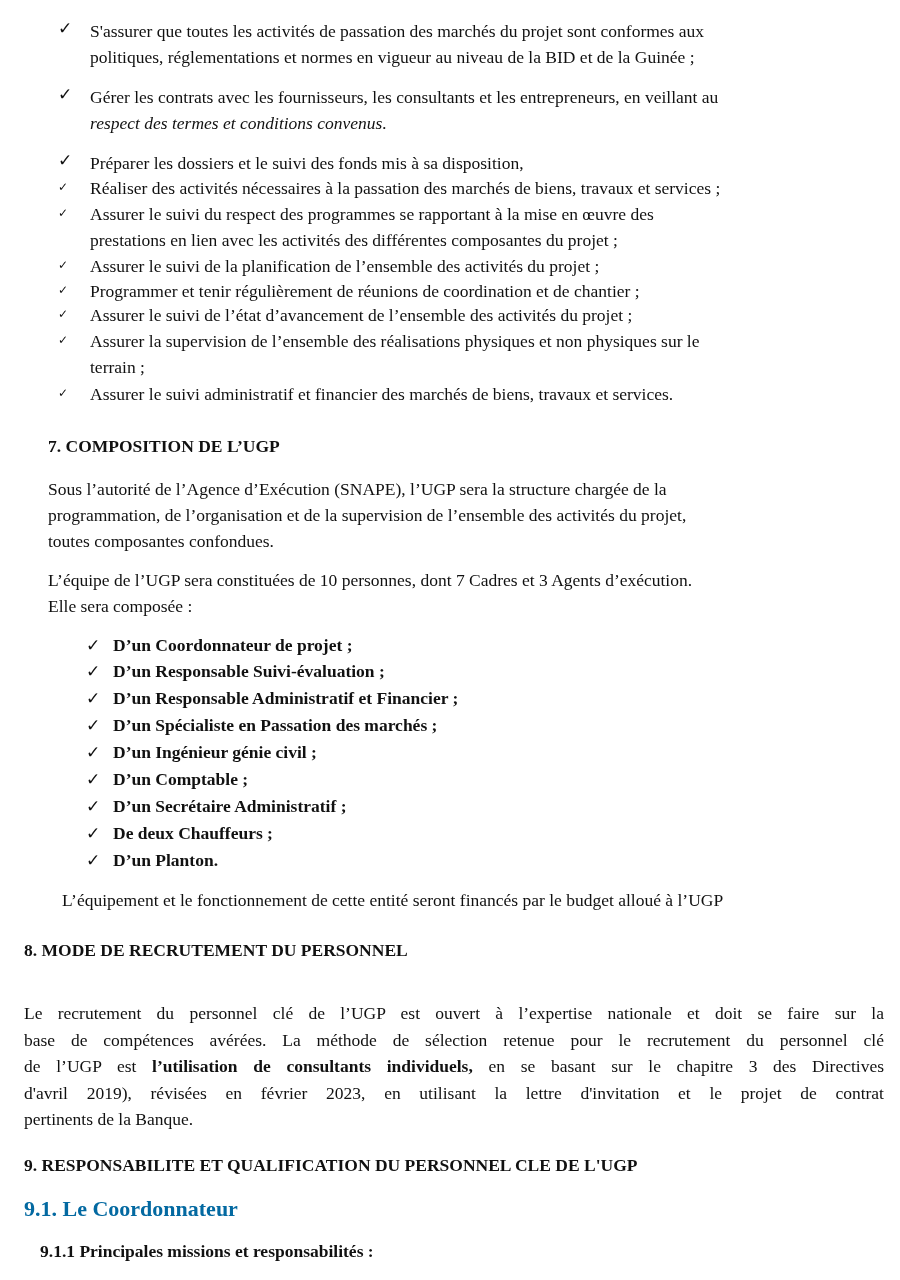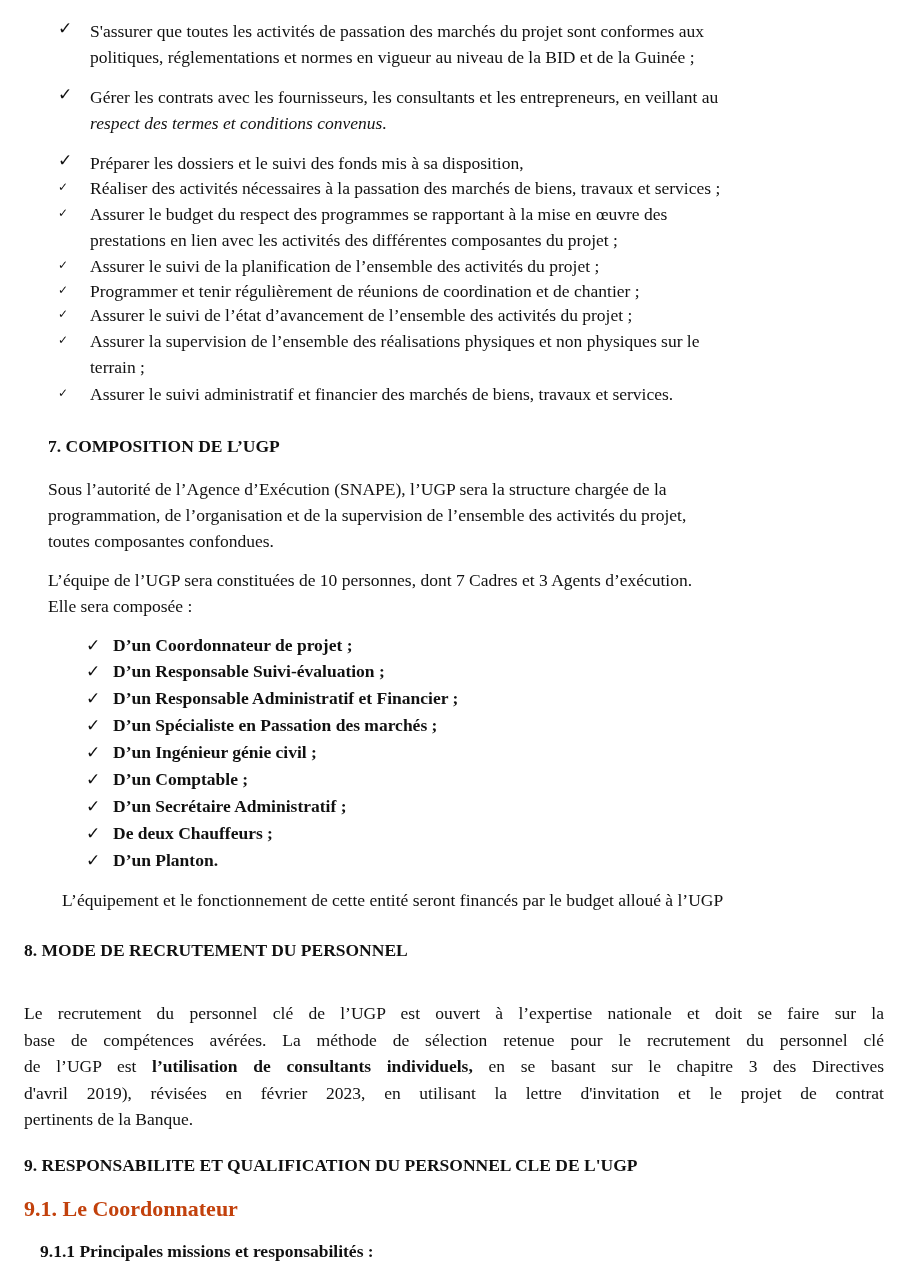--- a/index.html
+++ b/index.html
@@ -11,21 +11,21 @@
   .bl .ck.small { font-size:12px; top:5px; }
   .bl .tx { position:absolute; left:32px; top:0; white-space:nowrap; line-height:26px; }
   .b2 { position:absolute; left:86px; }
   .b2 .ck { position:absolute; left:0; top:0; font-family:"DejaVu Sans", sans-serif; font-size:17px; }
   .b2 .tx { position:absolute; left:27px; top:0; white-space:nowrap;font-weight:bold; }
   .h { position:absolute; font-weight:bold; white-space:nowrap; }
   .p { position:absolute; white-space:nowrap; line-height:26px; }
   .just { position:absolute; left:24px; width:860px; line-height:26.5px; text-align:justify;margin-top:20px; }
   .just .line { display:block; text-align:justify; text-align-last:justify; height:26.5px; }
   .just .line.last { text-align-last:left; }
-  .blue { color:#c2410c; font-size:22px; font-weight:bold; }
+  .blue { color:#0369a1; font-size:22px; font-weight:bold; }
 </style>
 </head>
 <body>
 
 <div class="bl" style="top:18px;">
   <span class="ck big">✓</span>
   <span class="tx">S'assurer que toutes les activités de passation des marchés du projet sont conformes aux</span>
   <span class="tx" style="top:26px;">politiques, réglementations et normes en vigueur au niveau de la BID et de la Guinée ;</span>
 </div>
 <div class="bl" style="top:84px;">
@@ -36,21 +36,21 @@
 <div class="bl" style="top:150px;">
   <span class="ck big">✓</span>
   <span class="tx">Préparer les dossiers et le suivi des fonds mis à sa disposition,</span>
 </div>
 <div class="bl" style="top:175px;">
   <span class="ck small">✓</span>
   <span class="tx">Réaliser des activités nécessaires à la passation des marchés de biens, travaux et services ;</span>
 </div>
 <div class="bl" style="top:201px;">
   <span class="ck small">✓</span>
-  <span class="tx">Assurer le budget du respect des programmes se rapportant à la mise en œuvre des</span>
+  <span class="tx">Assurer le suivi du respect des programmes se rapportant à la mise en œuvre des</span>
   <span class="tx" style="top:26px;">prestations en lien avec les activités des différentes composantes du projet ;</span>
 </div>
 <div class="bl" style="top:253px;">
   <span class="ck small">✓</span>
   <span class="tx">Assurer le suivi de la planification de l’ensemble des activités du projet ;</span>
 </div>
 <div class="bl" style="top:278px;">
   <span class="ck small">✓</span>
   <span class="tx">Programmer et tenir régulièrement de réunions de coordination et de chantier ;</span>
 </div>

